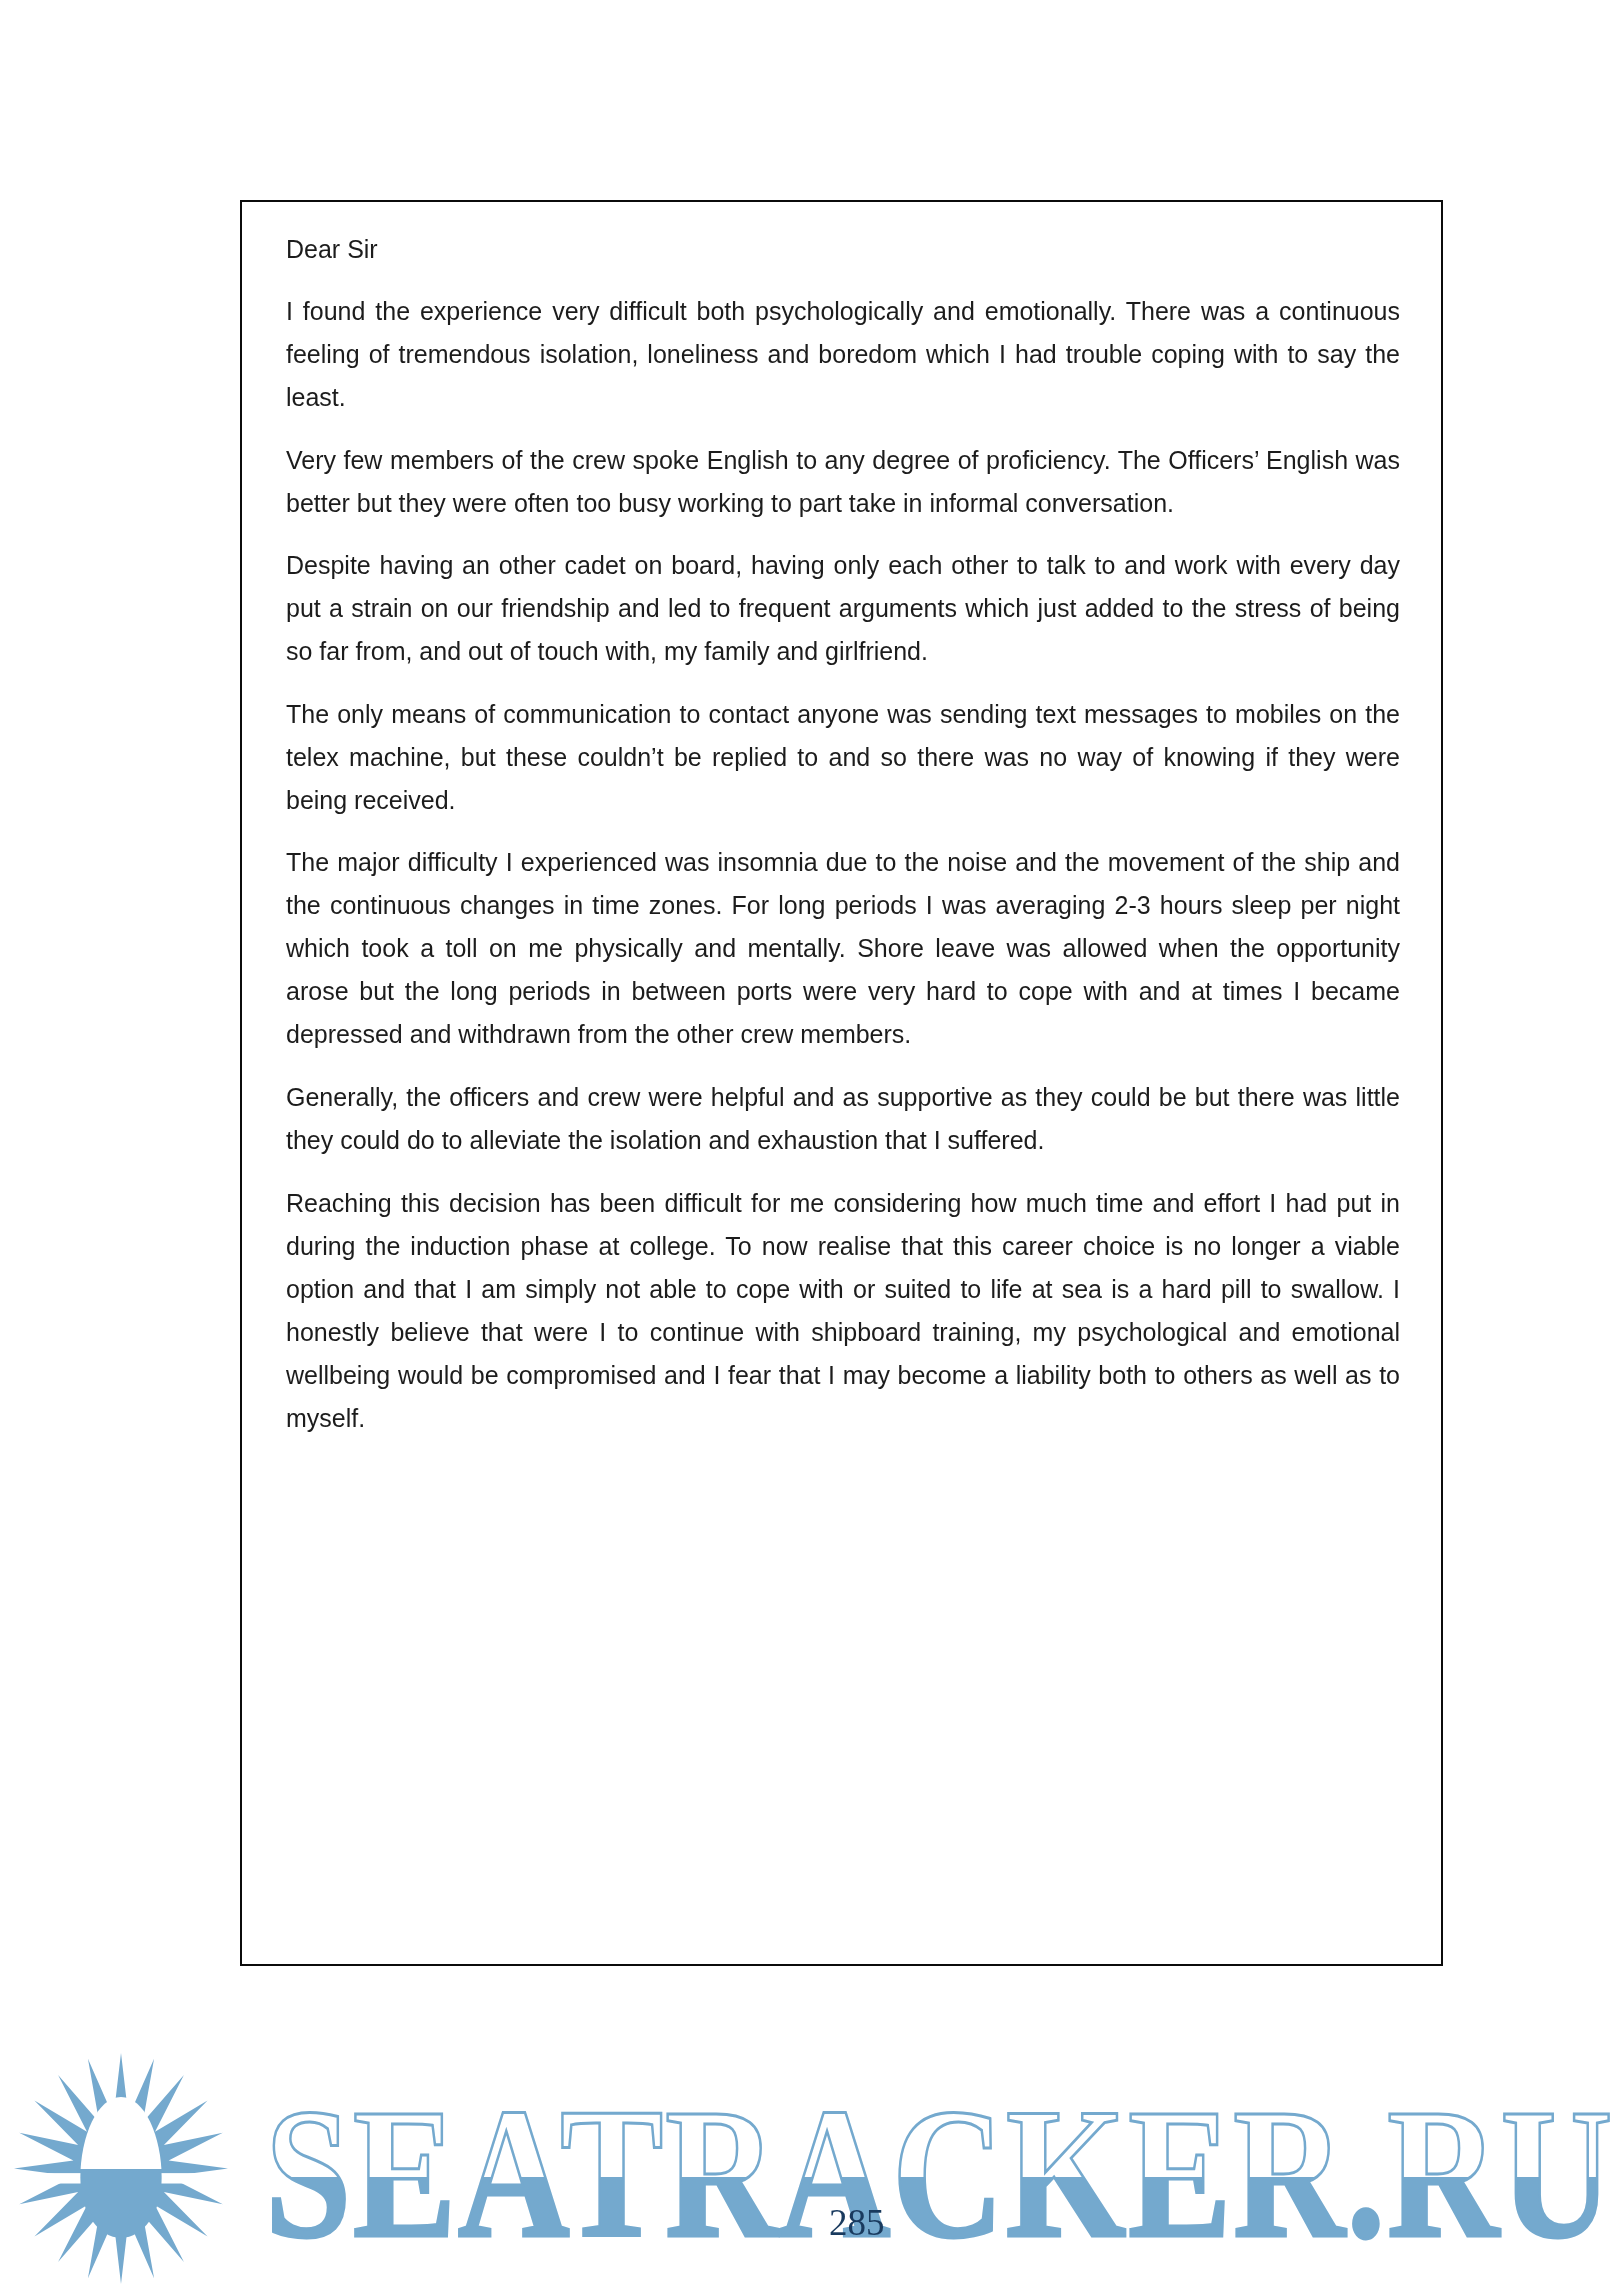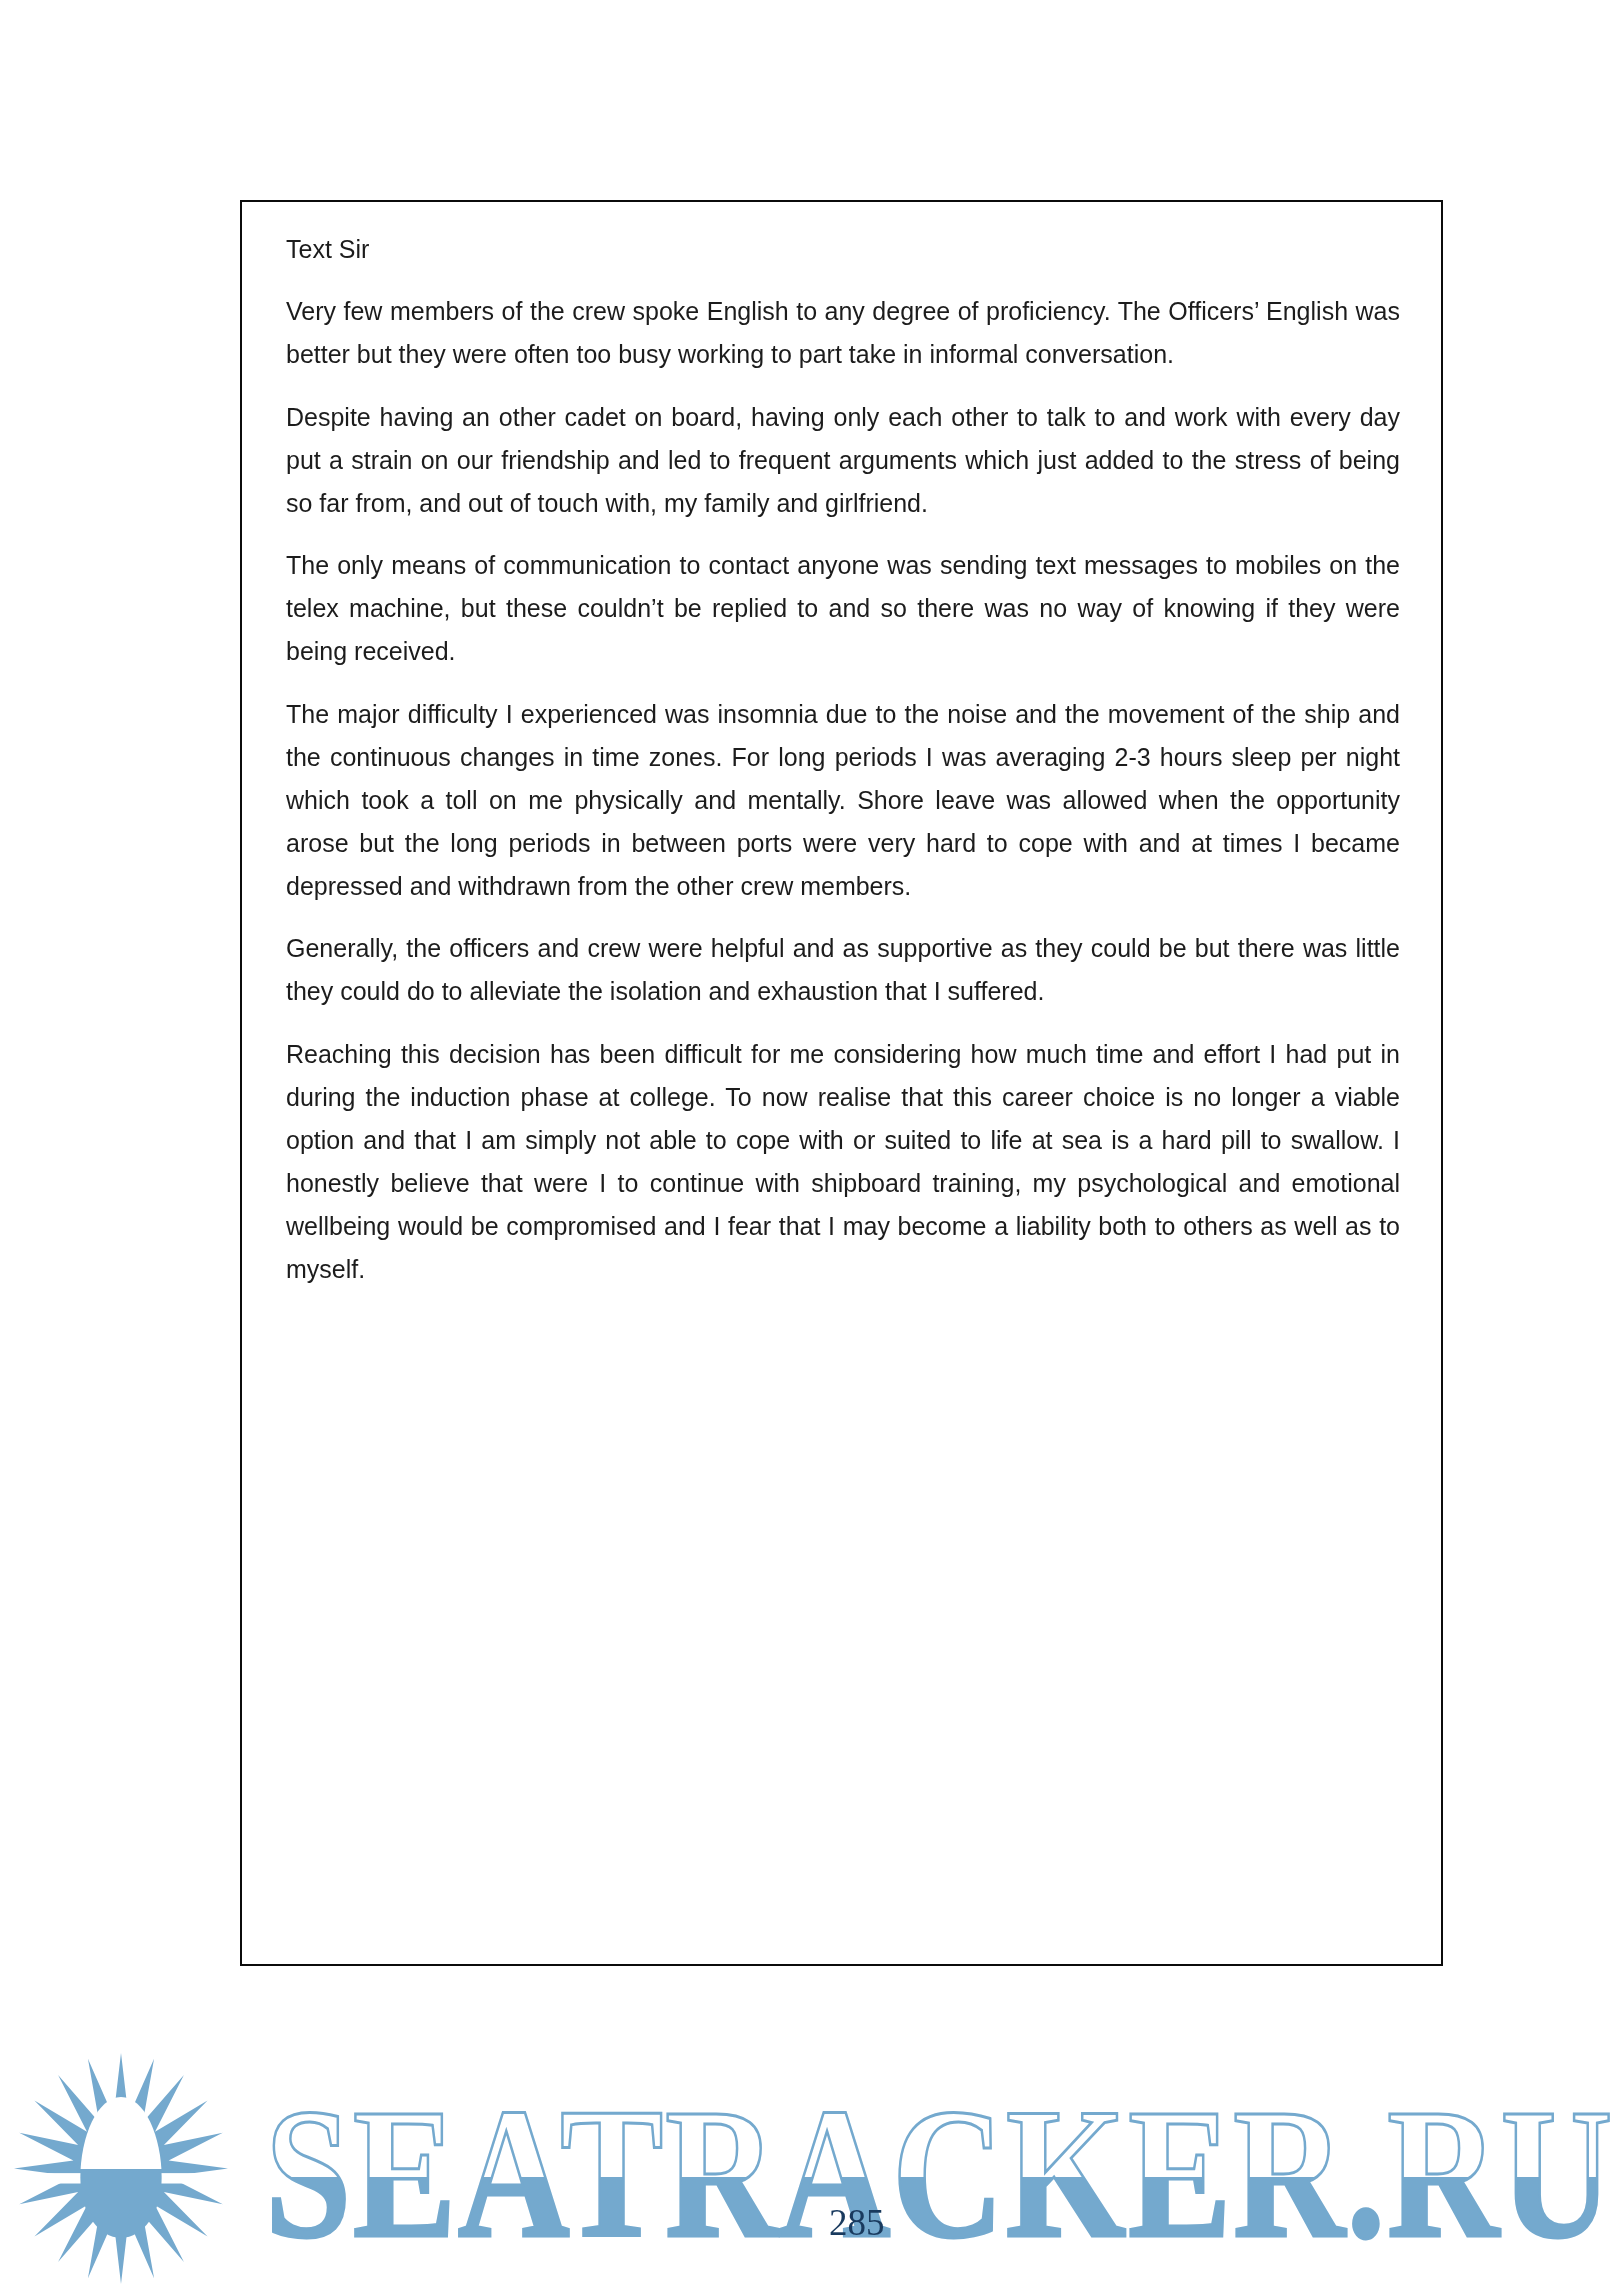--- a/index.html
+++ b/index.html
@@ -84,24 +84,25 @@
     color: #193a5e;
   }
 </style>
 </head>
 <body>
 
 <div class="page">
 
 
   <div class="letter-box">
-    <p class="salutation">Text Sir</p>
+    <p class="salutation">Dear Sir</p>
     <div>
 
 
+        <p class="para">I found the experience very difficult both psychologically and emotionally. There was a continuous feeling of tremendous isolation, loneliness and boredom which I had trouble coping with to say the least.</p>
 
         <p class="para">Very few members of the crew spoke English to any degree of proficiency. The Officers’ English was better but they were often too busy working to part take in informal conversation.</p>
 
         <p class="para">Despite having an other cadet on board, having only each other to talk to and work with every day put a strain on our friendship and led to frequent arguments which just added to the stress of being so far from, and out of touch with, my family and girlfriend.</p>
 
         <p class="para">The only means of communication to contact anyone was sending text messages to mobiles on the telex machine, but these couldn’t be replied to and so there was no way of knowing if they were being received.</p>
 
 
 
         <p class="para">The major difficulty I experienced was insomnia due to the noise and the movement of the ship and the continuous changes in time zones. For long periods I was averaging 2-3 hours sleep per night which took a toll on me physically and mentally. Shore leave was allowed when the opportunity arose but the long periods in between ports were very hard to cope with and at times I became depressed and withdrawn from the other crew members.</p>

